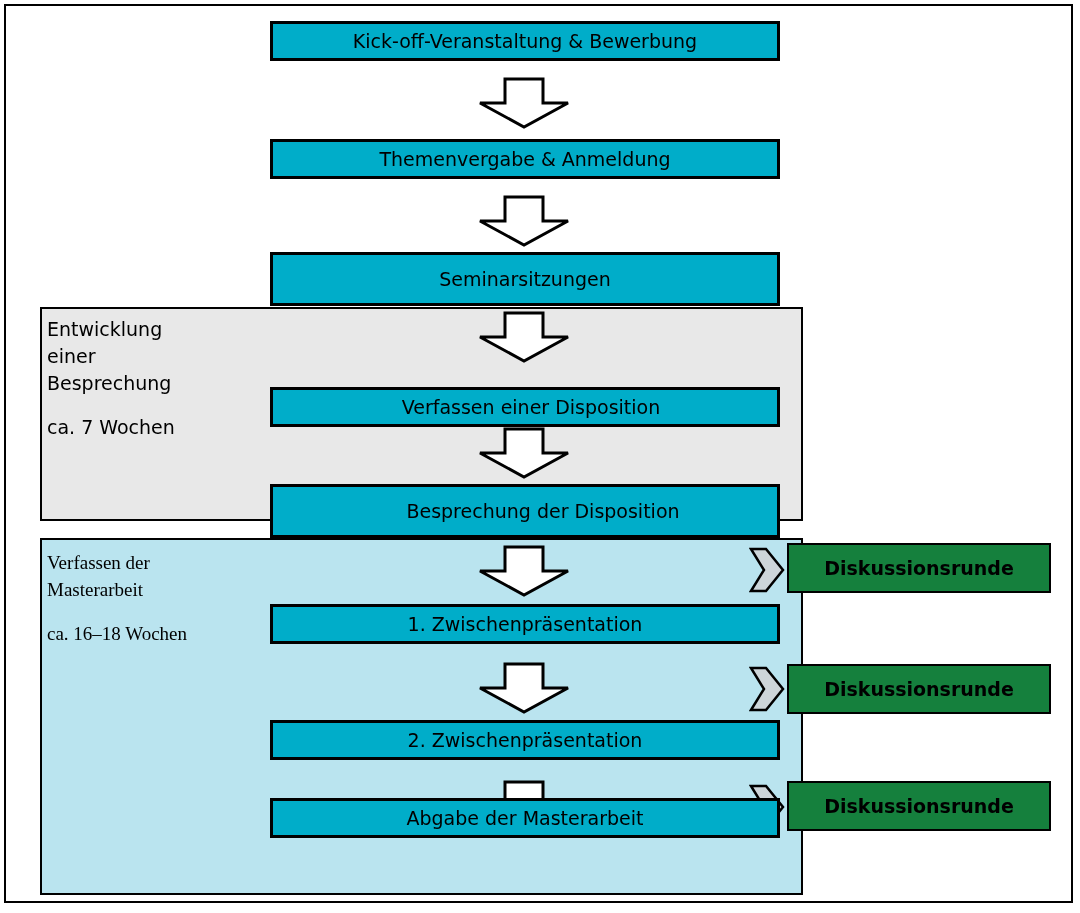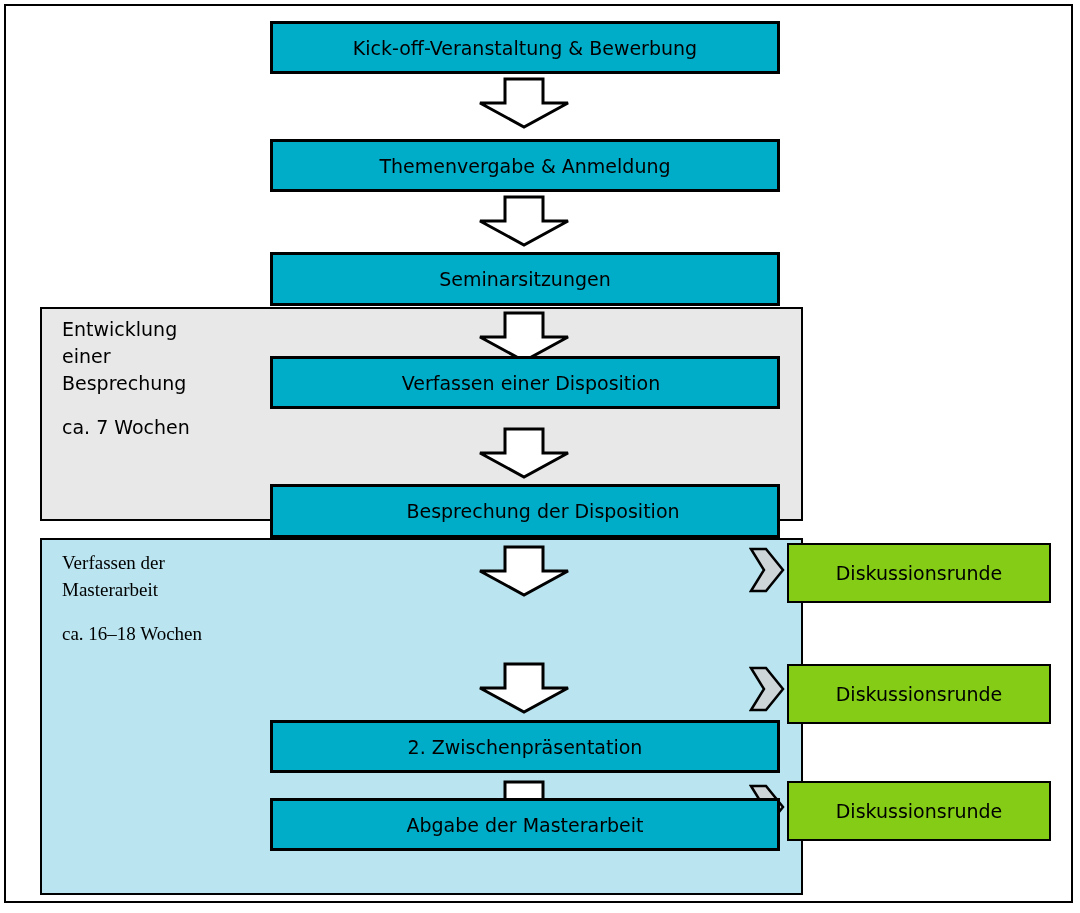--- a/index.html
+++ b/index.html
@@ -26,32 +26,32 @@
     left: 40px;
     width: 763px;
     border: 2px solid #000;
     box-sizing: border-box;
     z-index: 1;
   }
   .phase-disposition { top: 307px; height: 214px; background: #e8e8e8; }
   .phase-thesis     { top: 538px; height: 357px; background: #bae4ef; }
   .phase-label {
     position: absolute;
-    left: 20px;
+    left: 5px;
     font-size: 19px;
     line-height: 27px;
   }
   .phase-disposition .phase-label { top: 7px; }
   .phase-thesis .phase-label { top: 9px; font-family: Liberation Serif, serif; }
   .phase-duration { margin-top: 17px; }
   .step {
     position: absolute;
     left: 270px;
     width: 510px;
-    height: 53px;
+    height: 40px;
     background: #00adc9;
     border: 3px solid #000;
     box-sizing: border-box;
     display: flex;
     align-items: center;
     justify-content: center;
     font-size: 19px;
     z-index: 3;
   }
   .arrow {
@@ -65,34 +65,35 @@
     position: absolute;
     left: 749px;
     width: 36px;
     height: 46px;
     z-index: 2;
   }
   .side-box {
     position: absolute;
     left: 787px;
     width: 264px;
-    height: 60px;
-    background: #84cc16;
+    height: 50px;
+    background: #15803d;
     border: 2px solid #000;
     box-sizing: border-box;
     display: flex;
     align-items: center;
     justify-content: center;
     font-size: 19px;
     z-index: 3;
+    font-weight: bold;
   }
   .s1 { top: 21px; }
   .s2 { top: 139px; }
   .s3 { top: 252px; height: 54px; text-align: center; }
-  .s4 { top: 356px; padding-left: 12px; }
+  .s4 { top: 387px; padding-left: 12px; }
   .s5 { top: 484px; height: 54px; padding-left: 36px; }
   .s6 { top: 604px; }
   .s7 { top: 720px; }
   .s8 { top: 798px; }
   .a1 { top: 77px; }
   .a2 { top: 195px; }
   .a3 { top: 311px; }
   .a4 { top: 427px; }
   .a5 { top: 545px; }
   .a6 { top: 662px; }
@@ -126,20 +127,21 @@
       <div>Masterarbeit</div>
       <div class="phase-duration">ca. 16–18 Wochen</div>
     </div>
   </div>
 
   <div class="step s1">Kick-off-Veranstaltung &amp; Bewerbung</div>
   <div class="step s2">Themenvergabe &amp; Anmeldung</div>
   <div class="step s3">Seminarsitzungen</div>
   <div class="step s4">Verfassen einer Disposition</div>
   <div class="step s5">Besprechung der Disposition</div>
+  <div class="step s6">1. Zwischenpräsentation</div>
   <div class="step s7">2. Zwischenpräsentation</div>
   <div class="step s8">Abgabe der Masterarbeit</div>
 
   <svg class="arrow a1" viewBox="0 0 92 52">
     <polygon points="27,2 65,2 65,26 90,26 46,50 2,26 27,26" fill="#ffffff" stroke="#000" stroke-width="3" stroke-linejoin="miter"></polygon>
   </svg>
   <svg class="arrow a2" viewBox="0 0 92 52">
     <polygon points="27,2 65,2 65,26 90,26 46,50 2,26 27,26" fill="#ffffff" stroke="#000" stroke-width="3" stroke-linejoin="miter"></polygon>
   </svg>
   <svg class="arrow a3" viewBox="0 0 92 52">

